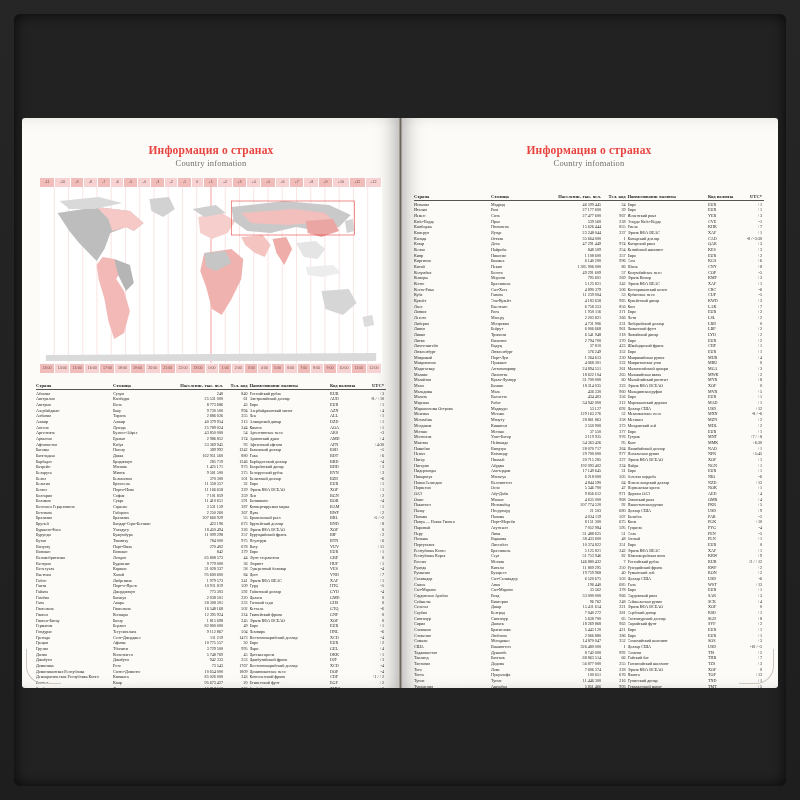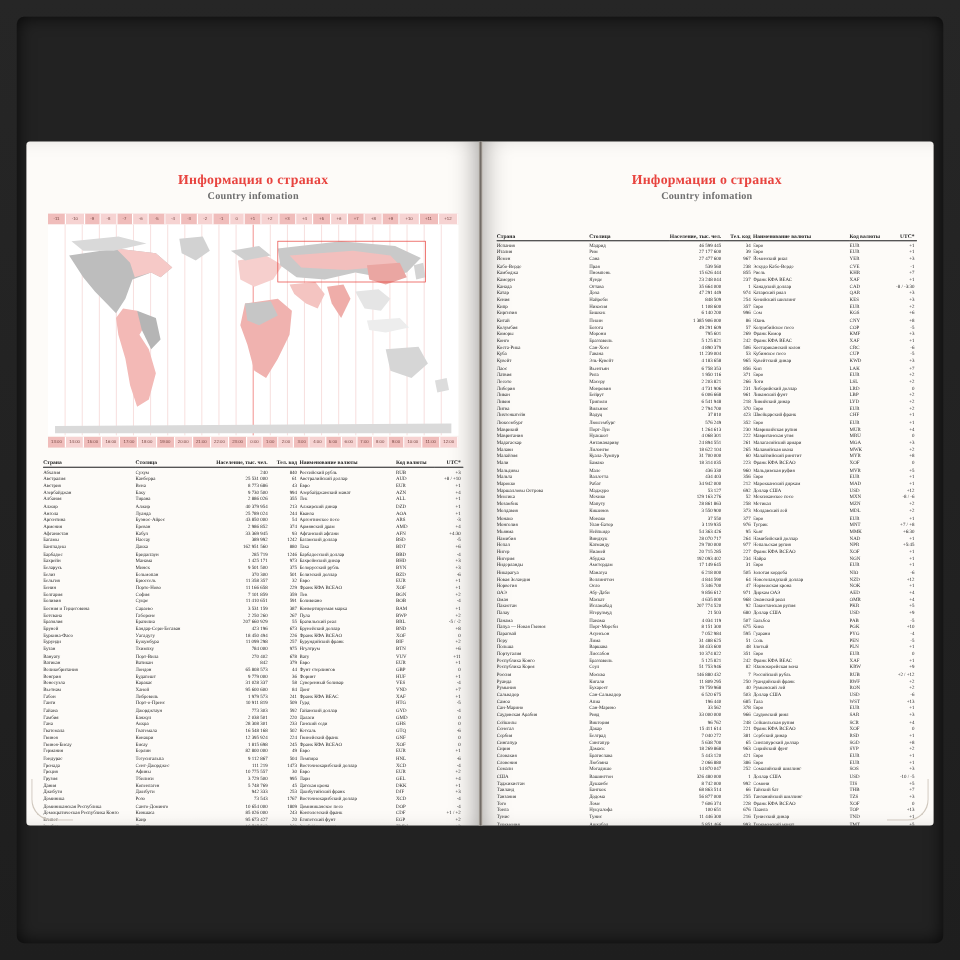--- a/index.html
+++ b/index.html
@@ -45,21 +45,21 @@
   .ttl{
     text-align:center;
     color:#e8443f;
     font-size:11.5px;
     font-weight:bold;
     letter-spacing:.2px;
     margin:12px 0 0 0;
     font-family:"Liberation Serif", serif;
   }
   .ttl .en{
-    display:block;color:#6f6f6f;font-weight:bold;font-size:8.5px;margin-top:2px;
+    display:block;color:#6f6f6f;font-weight:normal;font-size:8.5px;margin-top:2px;
   }
   
   .mapwrap{
     margin:10px 4px 0 4px;position:relative;
     height:198px;
   }
   .tzbar{
     display:flex;height:9px;width:100%;
   }
   .tzbar span{

